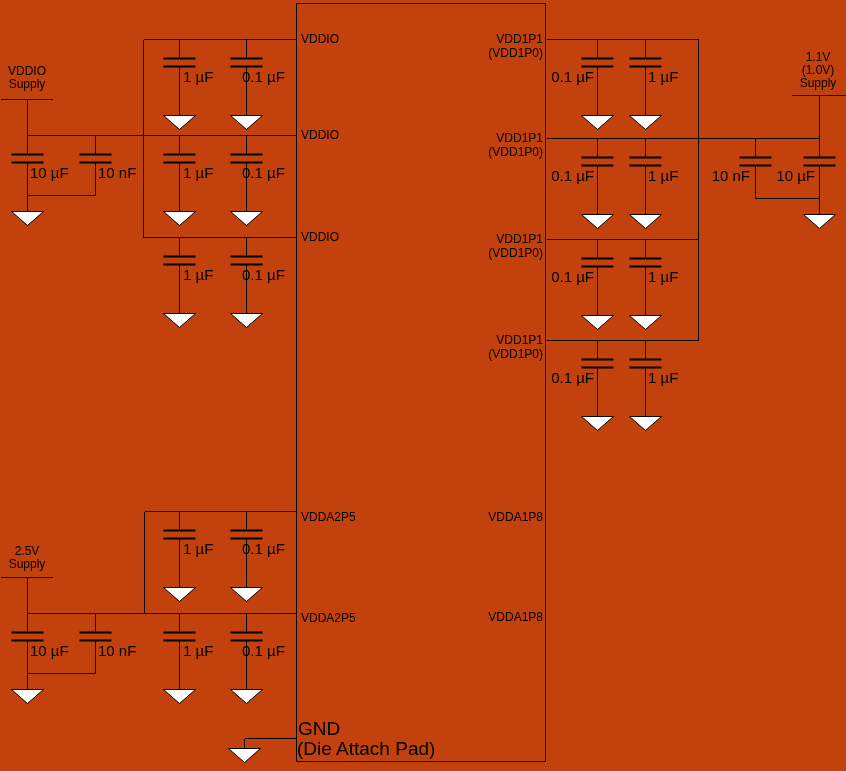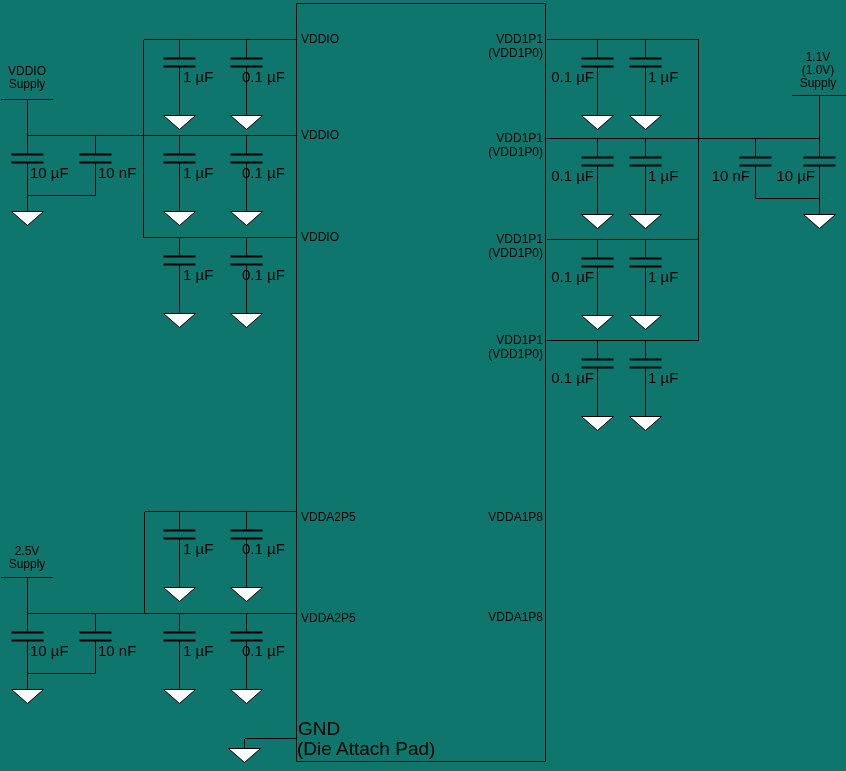--- a/index.html
+++ b/index.html
@@ -1,20 +1,20 @@
 <!DOCTYPE html>
 <html><head>
 <meta charset="utf-8">
 <style>
   html, body { margin: 0; padding: 0; background: #ffffff; }
   .stage {
     position: relative;
     width: 846px;
     height: 771px;
-    background: #0f766e;
+    background: #c2410c;
     font-family: "Liberation Sans", sans-serif;
   }
   svg text {
     fill: #000000;
     font-family: "Liberation Sans", sans-serif;
   }
   .t-pin { font-size: 12px; }
   .t-cap { font-size: 15px; }
   .t-gnd { font-size: 19px; }
   .t-sup { font-size: 12px; }

